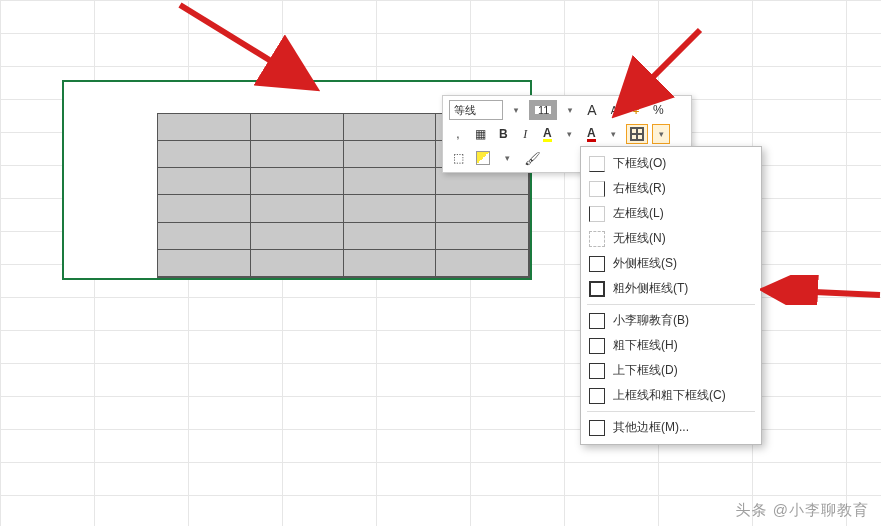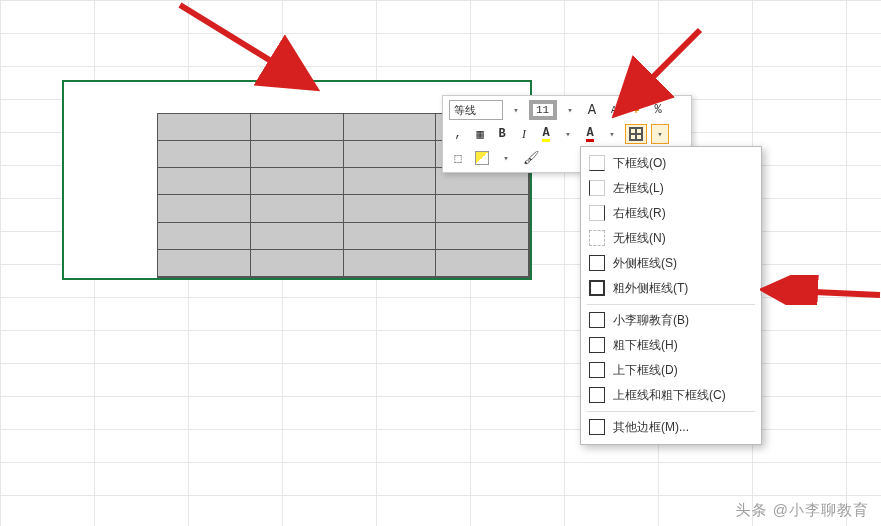--- a/index.html
+++ b/index.html
@@ -67,24 +67,23 @@
   .tb-item {
     display: inline-flex;
     align-items: center;
     justify-content: center;
     height: 20px;
     min-width: 18px;
     font-size: 12px;
     color: #333;
     border: 1px solid transparent;
     padding: 0 3px;
-    font-family: Liberation Mono, monospace;
   }
   .tb-font { width: 54px; border: 1px solid #aaa; font-size: 11px; padding: 0 4px; justify-content: flex-start; }
-  .tb-size { width: 28px; border: 4px solid #a3a3a3; font-size: 11px; justify-content: flex-start; padding: 0 3px;}
+  .tb-size { width: 28px; border: 6px solid #a3a3a3; font-size: 11px; justify-content: flex-start; padding: 0 3px;}
   .tb-drop { width: 10px; color:#666; font-size:9px; }
   .bold { font-weight: bold; }
   .italic { font-style: italic; font-family: serif; }
   .border-swatch { width:14px;height:14px;border:1px solid #555;display:grid;grid-template:1fr 1fr/1fr 1fr;}
   .border-swatch span{border:0.5px solid #555;}
   .paint-swatch{width:14px;height:14px;border:1px solid #999;background:linear-gradient(135deg,#ffeb3b 50%,#fff 50%);}
   .font-a{font-weight:bold;border-bottom:3px solid #c00;line-height:12px;}
   .hl-a{border-bottom:3px solid #ff0;line-height:12px;font-weight:bold;}
   .brush{font-size:13px;}
   
@@ -95,21 +94,21 @@
     width: 182px;
     background: #fff;
     border: 1px solid #bbb;
     box-shadow: 3px 3px 8px rgba(0,0,0,.25);
     padding: 4px 0;
     max-height: 380px;
     overflow: hidden;
   }
   .menu-item {
     display: flex;
-    align-items: flex-start;
+    align-items: flex-end;
     gap: 8px;
     padding: 4px 10px 4px 8px;
     font-size: 12px;
     color: #333;
     white-space: nowrap;
   }
   .menu-item.highlight { background: #d9d9d9; }
   .menu-icon {
     width: 16px; height: 16px;
     flex: 0 0 16px;
@@ -217,29 +216,29 @@
 
 <div class="dropdown" id="borders-menu">
     <div class="menu-item">
       <span class="menu-icon">
         <span class="mi-outer bottom"></span>
       </span>
       <span>下框线(O)</span>
     </div>
     <div class="menu-item">
       <span class="menu-icon">
+        <span class="mi-outer right"></span>
+      </span>
+      <span>右框线(R)</span>
+    </div>
+    <div class="menu-item">
+      <span class="menu-icon">
         <span class="mi-outer left"></span>
       </span>
       <span>左框线(L)</span>
-    </div>
-    <div class="menu-item">
-      <span class="menu-icon">
-        <span class="mi-outer right"></span>
-      </span>
-      <span>右框线(R)</span>
     </div>
     <div class="menu-item">
       <span class="menu-icon">
         <span class="mi-outer none"></span>
       </span>
       <span>无框线(N)</span>
     </div>
     <div class="menu-item">
       <span class="menu-icon">
         <span class="mi-outer outside"></span>

